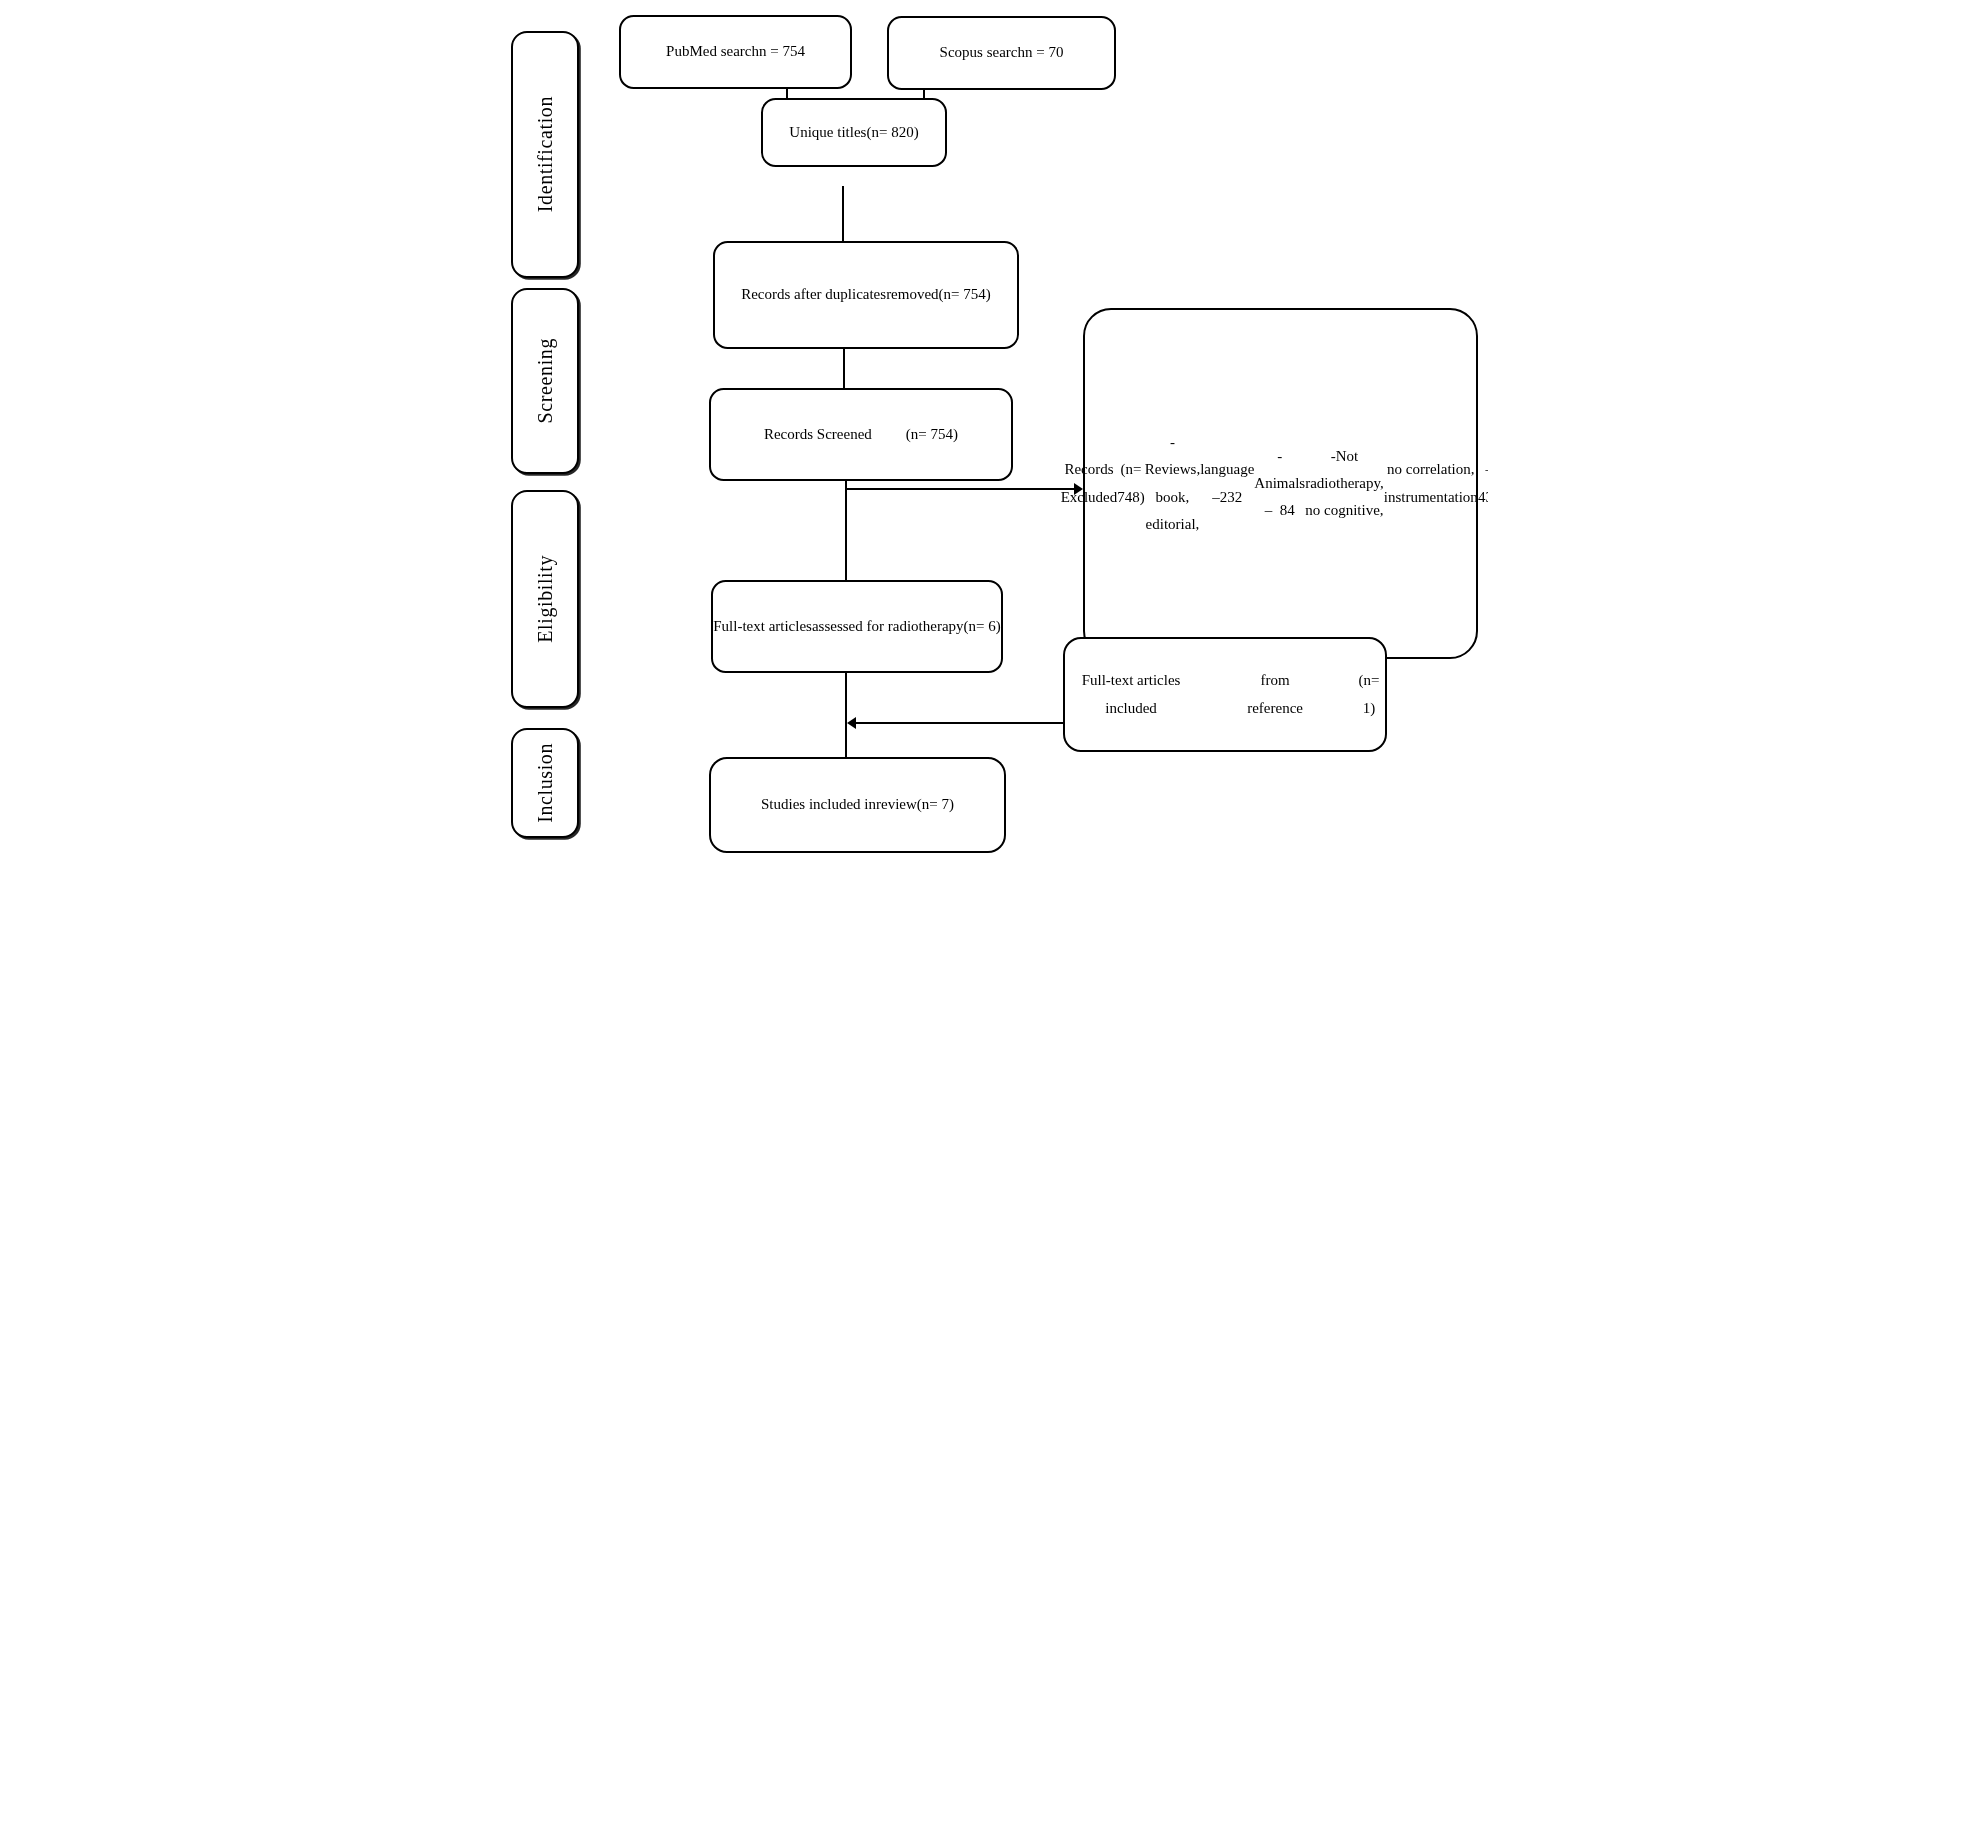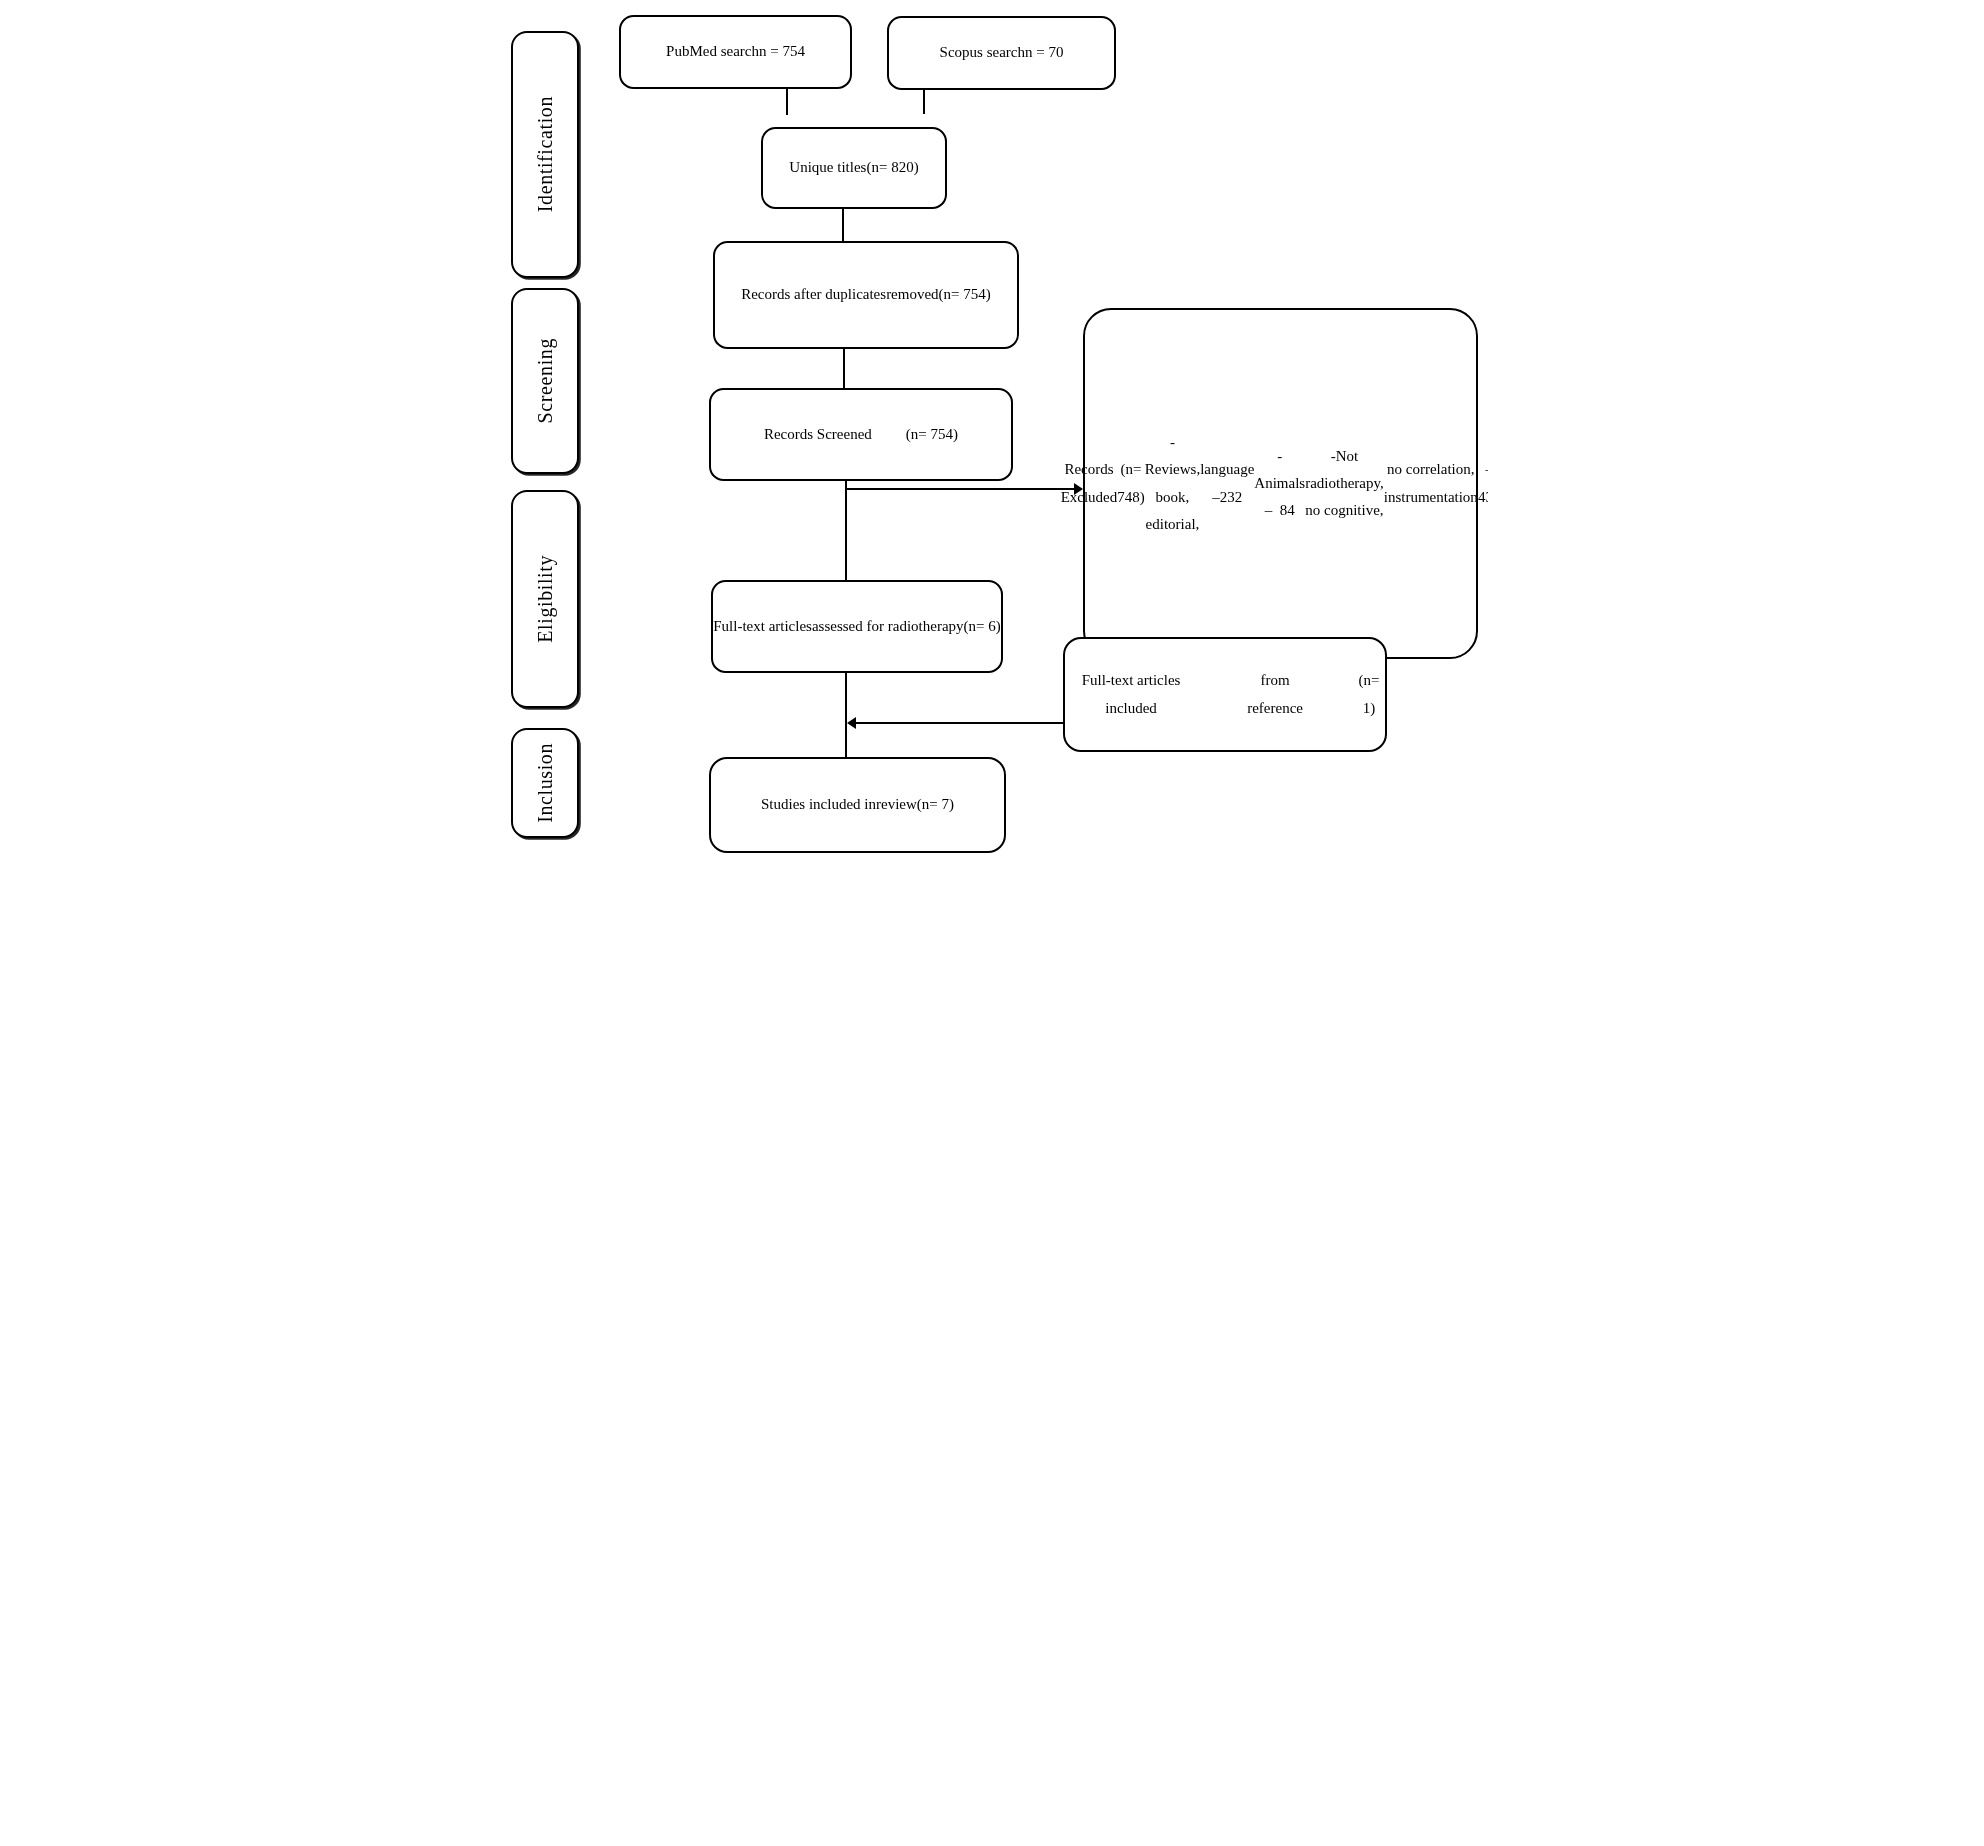--- a/index.html
+++ b/index.html
@@ -112,21 +112,21 @@
   <div class="flowbox" style="left:123px;top:15px;width:233px;height:74px;">
     <div class="ln">PubMed search</div>
     <div class="ln">n = 754</div>
   </div>
 
   <div class="flowbox" style="left:391px;top:16px;width:229px;height:74px;">
     <div class="ln">Scopus search</div>
     <div class="ln">n = 70</div>
   </div>
 
-  <div class="flowbox" style="left:265px;top:127px;width:186px;height:82px;">
+  <div class="flowbox" style="left:265px;top:98px;width:186px;height:69px;">
     <div class="ln">Unique titles</div>
     <div class="ln">(n= 820)</div>
   </div>
 
   <div class="flowbox" style="left:217px;top:241px;width:306px;height:108px;">
     <div class="ln">Records after duplicates</div>
     <div class="ln">removed</div>
     <div class="ln">(n= 754)</div>
   </div>
 

